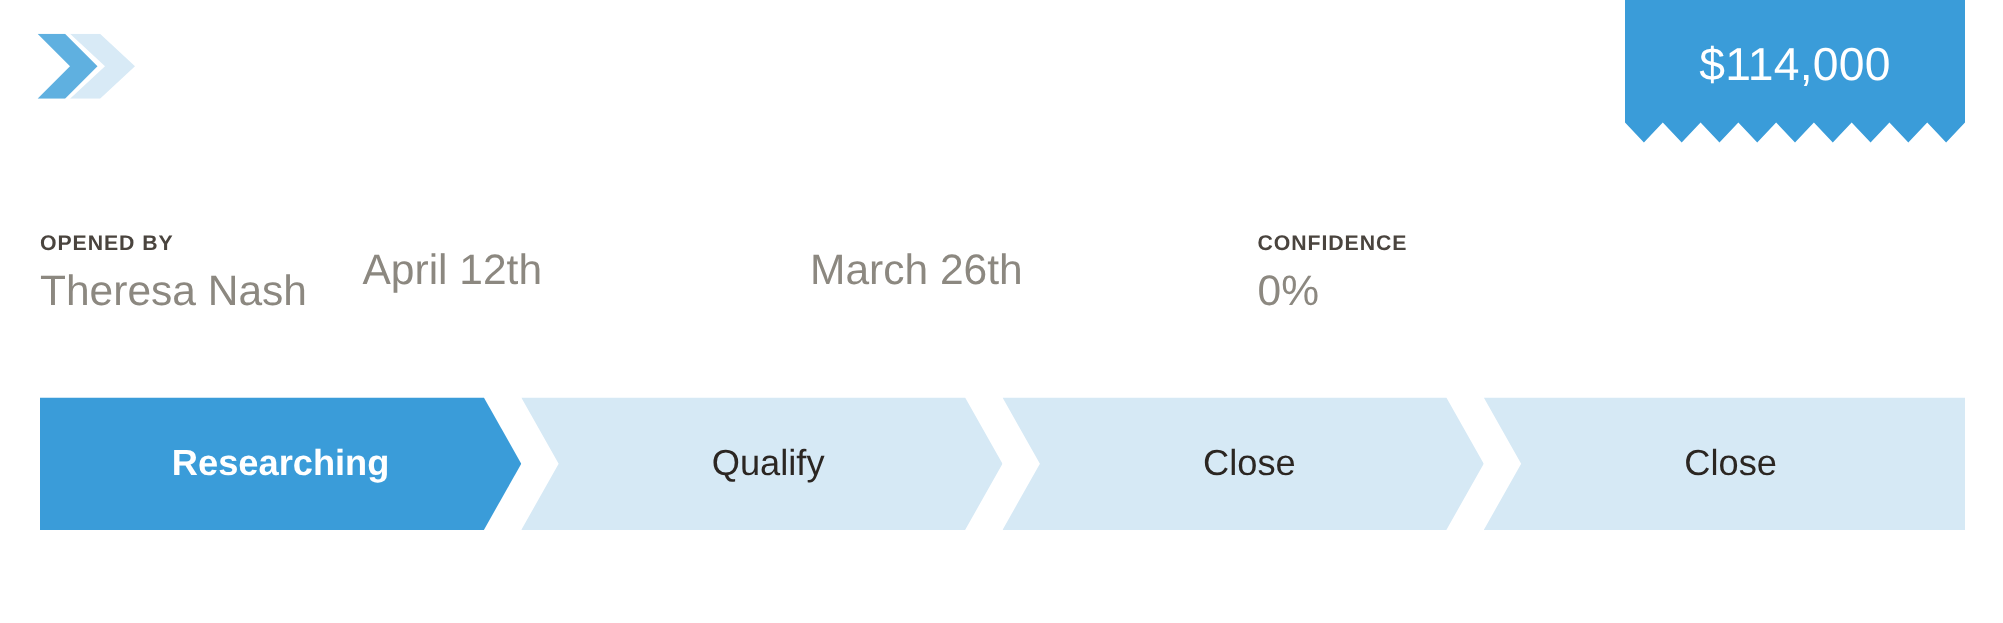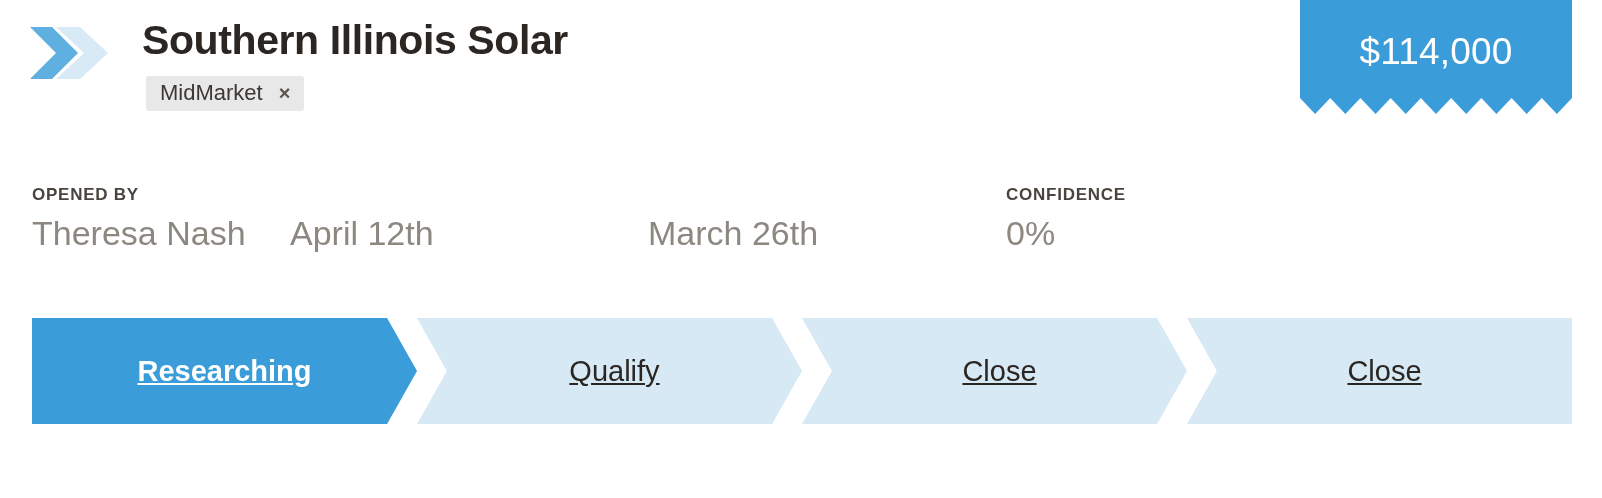--- a/index.html
+++ b/index.html
@@ -105,21 +105,20 @@
     letter-spacing: 0.2px;
     white-space: nowrap;
   }
 
   
   .meta-row {
     position: absolute;
     left: 32px;
     top: 186px;
     display: flex;
-    align-items: flex-end;
   }
   .meta-col {
     display: flex;
     flex-direction: column;
   }
   .meta-label {
     font-size: 17px;
     font-weight: 700;
     letter-spacing: 0.75px;
     color: #4a443e;
@@ -160,49 +159,39 @@
     position: absolute;
     inset: 0;
     display: flex;
     align-items: center;
     justify-content: center;
     font-size: 29px;
     color: #2b2622;
     white-space: nowrap;
     z-index: 2;
     padding-left: 10px;
-    text-decoration: underline;
   }
   .stage.active .stage-label {
     color: #ffffff;
     font-weight: 700;
     padding-left: 0;
   }
 </style>
 </head>
 <body>
 
 <div class="screen">
 
   <div class="title-row">
 
     <svg class="deal-chevron" viewBox="0 0 80 52">
       <path d="M0 0 H22 L48 26 L22 52 H0 L26 26 Z" fill="#5fb0e0"></path>
       <path d="M26 0 H50 L78 26 L50 52 H26 L54 26 Z" fill="#d8eaf6"></path>
     </svg>
 
-    <div class="title-block">
-      <h1 class="deal-title">Southern Illinois Solar</h1>
-      <div class="tag-row">
-        <span class="tag">
-          <span class="tag-label">MidMarket</span>
-          <span class="tag-remove">×</span>
-        </span>
-      </div>
-    </div>
   </div>
 
   <div class="amount-ribbon">
     <svg class="amount-ribbon-bg" viewBox="0 0 272 116" preserveAspectRatio="none">
       <path d="M0 0 H272 V98
                l-15.11 16 l-15.11 -16 l-15.11 16 l-15.11 -16
                l-15.11 16 l-15.11 -16 l-15.11 16 l-15.11 -16
                l-15.11 16 l-15.11 -16 l-15.11 16 l-15.11 -16
                l-15.11 16 l-15.11 -16 l-15.11 16 l-15.11 -16
                l-15.11 16 L0 98 Z" fill="#3a9cd9"></path>

